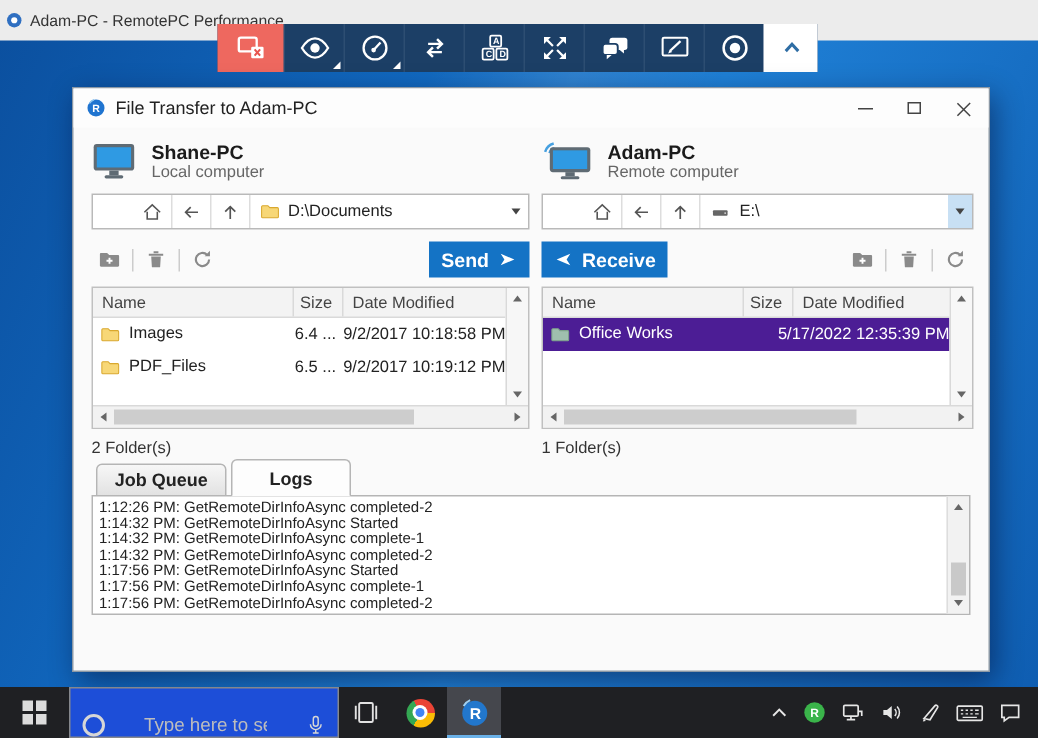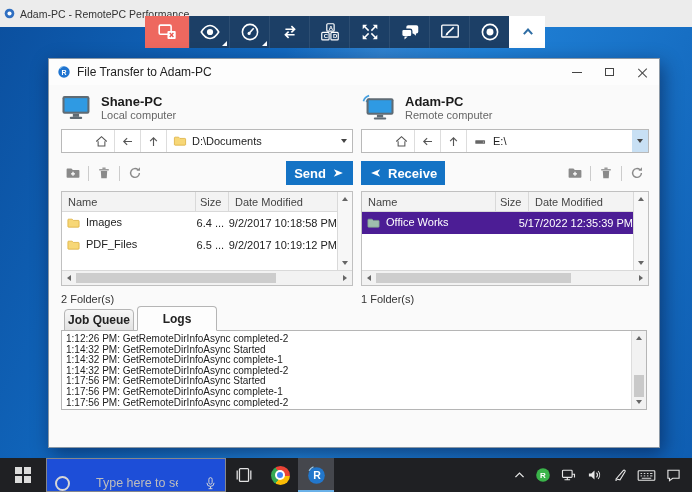--- a/index.html
+++ b/index.html
@@ -76,21 +76,21 @@
     display:flex;flex-direction:column;justify-content:space-between;align-items:center;padding:5px 0;}
   .hscroll{position:absolute;left:0;right:0;bottom:0;height:15px;background:#f2f2f2;border-top:1px solid #d9d9d9;}
   .hs-arrow{position:absolute;top:0;bottom:0;width:14px;display:flex;align-items:center;justify-content:center;cursor:pointer;}
   .hs-arrow.left{left:0;} .hs-arrow.right{right:0;}
   .hs-thumb{position:absolute;left:14px;top:2px;height:10px;width:200px;background:#cdcdcd;cursor:grab;}
   .status{margin-top:7px;font-size:11px;color:#333;}
   
   .tabs{position:absolute;left:12px;top:247px;height:25px;display:flex;align-items:flex-end;padding-left:3px;}
   .tab{display:flex;align-items:center;justify-content:center;font-size:12px;font-weight:bold;color:#222;
     border:1px solid #b5b5b5;border-radius:4px 4px 0 0;cursor:pointer;}
-  .tab.inactive{height:22px;width:70px;background:linear-gradient(#f7f7f7,#e2e2e2);margin-right:3px;}
+  .tab.inactive{height:22px;width:87px;background:linear-gradient(#f7f7f7,#e2e2e2);margin-right:3px;}
   .tab.active{height:25px;width:80px;background:#fdfdfd;border-bottom:1px solid #fdfdfd;position:relative;z-index:3;}
   .logspanel{position:absolute;left:12px;top:271px;width:586px;height:80px;border:1px solid #b5b5b5;background:#fff;z-index:2;}
   .log-lines{position:absolute;left:4px;right:17px;top:3px;bottom:2px;font-size:10px;line-height:10.6px;color:#222;overflow:hidden;}
   .log-vscroll{position:absolute;top:0;right:0;bottom:0;width:15px;background:#f2f2f2;border-left:1px solid #ddd;}
   .lv-arrow{position:absolute;left:0;right:0;height:14px;display:flex;align-items:center;justify-content:center;cursor:pointer;}
   .lv-arrow.up{top:0;} .lv-arrow.down{bottom:0;}
   .lv-thumb{position:absolute;left:2px;right:2px;top:44px;height:22px;background:#c9c9c9;cursor:grab;}
   
   .taskbar{position:absolute;left:0;bottom:0;width:100%;height:34px;background:#1f2023;display:flex;align-items:stretch;z-index:20;}
   .tb-start{width:46px;display:flex;align-items:center;justify-content:center;cursor:pointer;}

